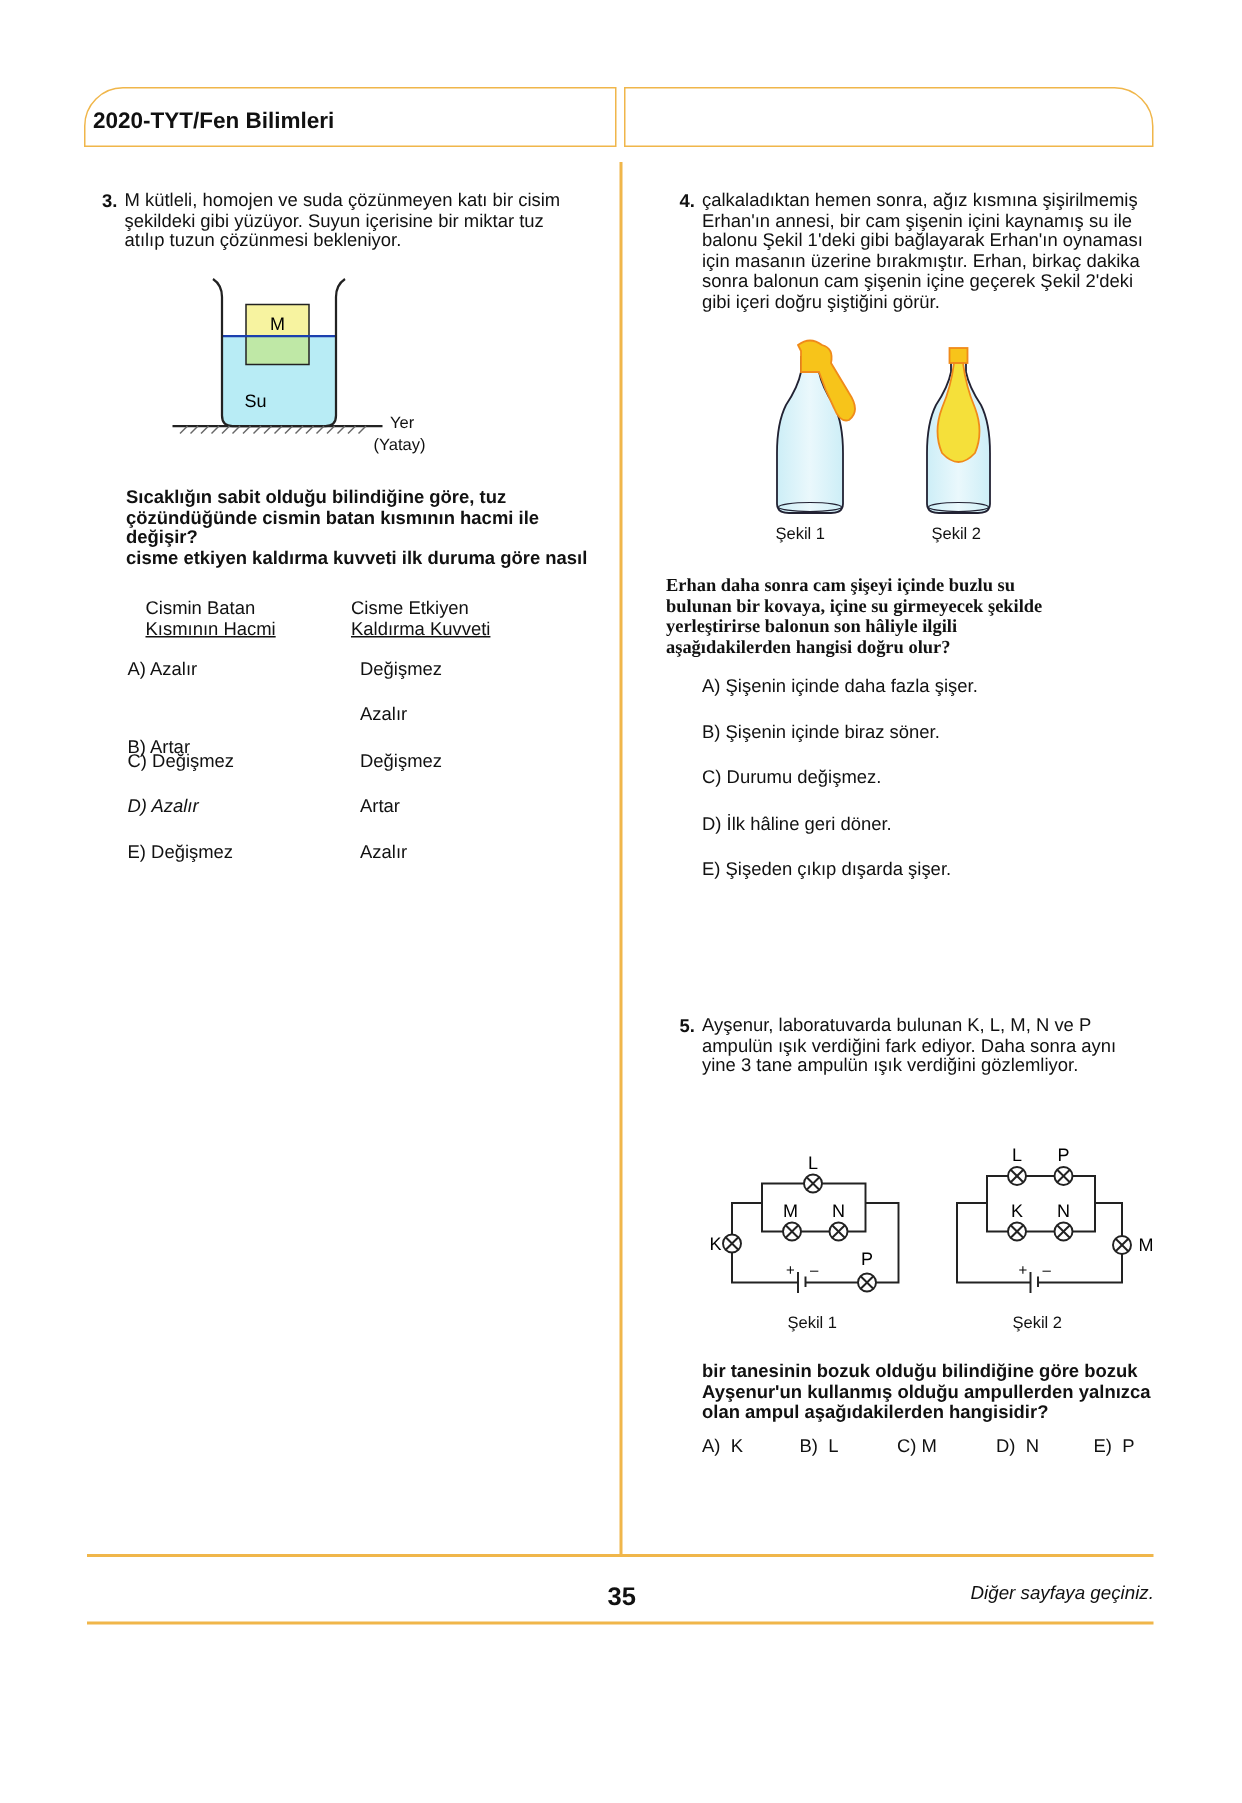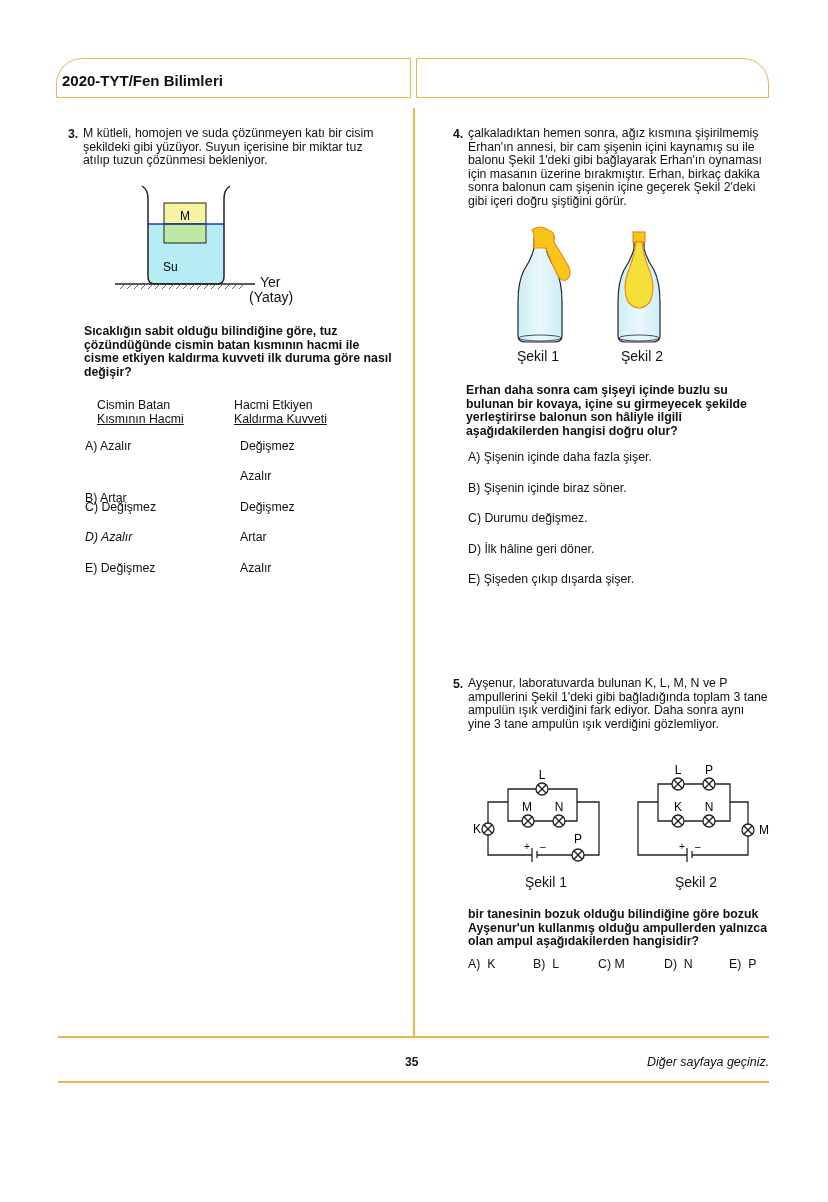--- a/index.html
+++ b/index.html
@@ -4,21 +4,21 @@
 <style>
   html, body { margin:0; padding:0; background:#ffffff; }
   body { width:828px; height:1202px; position:relative; font-family:"Liberation Sans", sans-serif; color:#111; overflow:hidden; }
   .abs { position:absolute; }
   .hdr-box { position:absolute; top:58px; height:40px; border:1.5px solid #f0b64a; box-sizing:border-box; }
   .hdr-left { left:56px; width:355px; border-radius:26px 0 0 0; }
   .hdr-right { left:416px; width:353px; border-radius:0 26px 0 0; }
   .hdr-title { position:absolute; left:62px; top:72px; font-size:15px; font-weight:bold; }
   .vline { position:absolute; left:413px; top:108px; width:2px; height:930px; background:#f0b64a; }
   .hline { position:absolute; left:58px; width:711px; height:2px; background:#f0b64a; }
-  .txt { font-size:14px; line-height:14.2px; }
+  .txt { font-size:11px; line-height:14.2px; }
   .bold { font-weight:bold; }
   .qnum { position:absolute; font-weight:bold; font-size:12.3px; }
   .para { position:absolute; font-size:12.3px; line-height:13.6px; }
   .opt { position:absolute; font-size:12.3px; }
   .u { text-decoration:underline; }
   svg text { font-family:"Liberation Sans", sans-serif; }
 </style>
 </head>
 <body>
 
@@ -68,30 +68,30 @@
       <line x1="132" y1="109" x2="137" y2="104"></line>
       <line x1="139" y1="109" x2="144" y2="104"></line>
   </g>
 </svg>
 <div class="abs txt" style="left:260px;top:275px;">Yer</div>
 <div class="abs txt" style="left:249px;top:290px;">(Yatay)</div>
 
 <div class="para bold" style="left:84px;top:325px;">
   <div>Sıcaklığın sabit olduğu bilindiğine göre, tuz</div>
   <div>çözündüğünde cismin batan kısmının hacmi ile</div>
+  <div>değişir?</div>
   <div>cisme etkiyen kaldırma kuvveti ilk duruma göre nasıl</div>
-  <div>değişir?</div>
 </div>
 
 <div class="para" style="left:97px;top:399px;">
   <div>Cismin Batan</div>
   <div class="u">Kısmının Hacmi</div>
 </div>
 <div class="para" style="left:234px;top:399px;">
-  <div>Hacmi Etkiyen</div>
+  <div>Cisme Etkiyen</div>
   <div class="u">Kaldırma Kuvveti</div>
 </div>
 
 <div class="opt" style="left:85px;top:439px;">A) Azalır</div>
 <div class="opt" style="left:240px;top:439px;">Değişmez</div>
 <div class="opt" style="left:85px;top:469px;margin-top:22px;">B) Artar</div>
 <div class="opt" style="left:240px;top:469px;">Azalır</div>
 <div class="opt" style="left:85px;top:500px;">C) Değişmez</div>
 <div class="opt" style="left:240px;top:500px;">Değişmez</div>
 <div class="opt" style="left:85px;top:530px;font-style:italic;">D) Azalır</div>
@@ -125,36 +125,35 @@
 
   <path d="M 144 16 L 154 16 L 154 26 Q 156 36 164 48 Q 170 60 170 80 L 170 114 Q 170 120 162 120 L 136 120 Q 128 120 128 114 L 128 80 Q 128 60 134 48 Q 142 36 144 26 Z" fill="url(#glass)" stroke="#223" stroke-width="1.2"></path>
   <ellipse cx="149" cy="116" rx="20" ry="3" fill="none" stroke="#223" stroke-width="0.8"></ellipse>
 
   <rect x="143" y="10" width="12" height="10" fill="#f7c41a" stroke="#f08a1a" stroke-width="1.2"></rect>
   <path d="M 146 20 L 152 20 Q 154 36 160 50 Q 166 66 160 80 Q 149 92 138 80 Q 132 66 138 50 Q 144 36 146 20 Z" fill="#f5e03a" stroke="#f08a1a" stroke-width="1.2"></path>
 </svg>
 <div class="abs txt" style="left:517px;top:349px;">Şekil 1</div>
 <div class="abs txt" style="left:621px;top:349px;">Şekil 2</div>
 
-<div class="para bold" style="left:466px;top:384px;">
+<div class="para bold" style="left:444px;top:384px;font-family:Liberation Serif, serif;">
   <div>Erhan daha sonra cam şişeyi içinde buzlu su</div>
   <div>bulunan bir kovaya, içine su girmeyecek şekilde</div>
   <div>yerleştirirse balonun son hâliyle ilgili</div>
   <div>aşağıdakilerden hangisi doğru olur?</div>
 </div>
 <div class="opt" style="left:468px;top:450px;">A) Şişenin içinde daha fazla şişer.</div>
 <div class="opt" style="left:468px;top:481px;">B) Şişenin içinde biraz söner.</div>
 <div class="opt" style="left:468px;top:511px;">C) Durumu değişmez.</div>
 <div class="opt" style="left:468px;top:542px;">D) İlk hâline geri döner.</div>
 <div class="opt" style="left:468px;top:572px;">E) Şişeden çıkıp dışarda şişer.</div>
 
 <div class="qnum" style="left:453px;top:677px;">5.</div>
 <div class="para" style="left:468px;top:677px;">
   <div>Ayşenur, laboratuvarda bulunan K, L, M, N ve P</div>
-  <div>ampullerini Şekil 1'deki gibi bağladığında toplam 3 tane</div>
   <div>ampulün ışık verdiğini fark ediyor. Daha sonra aynı</div>
   <div>yine 3 tane ampulün ışık verdiğini gözlemliyor.</div>
 </div>
 
 <svg class="abs" style="left:460px;top:760px;" width="160" height="135" viewBox="0 0 160 135">
   <defs>
     <g id="bulb">
         <circle r="6" fill="#fff" stroke="#222" stroke-width="1.3"></circle>
         <line x1="-4.2" y1="-4.2" x2="4.2" y2="4.2" stroke="#222" stroke-width="1.3"></line>
         <line x1="-4.2" y1="4.2" x2="4.2" y2="-4.2" stroke="#222" stroke-width="1.3"></line>
@@ -212,15 +211,15 @@
   <div>Ayşenur'un kullanmış olduğu ampullerden yalnızca</div>
   <div>olan ampul aşağıdakilerden hangisidir?</div>
 </div>
 <div class="opt" style="left:468px;top:957px;white-space:pre;">A)  K</div>
 <div class="opt" style="left:533px;top:957px;white-space:pre;">B)  L</div>
 <div class="opt" style="left:598px;top:957px;white-space:pre;">C) M</div>
 <div class="opt" style="left:664px;top:957px;white-space:pre;">D)  N</div>
 <div class="opt" style="left:729px;top:957px;white-space:pre;">E)  P</div>
 
 <div class="hline" style="top:1036px;"></div>
-<div class="abs bold" style="left:405px;top:1055px;font-size:12px;">35</div>
+<div class="abs bold" style="left:405px;top:1055px;font-size:17px;">35</div>
 <div class="abs" style="left:647px;top:1055px;font-size:12.5px;font-style:italic;">Diğer sayfaya geçiniz.</div>
 <div class="hline" style="top:1081px;"></div>
 
 </body></html>

